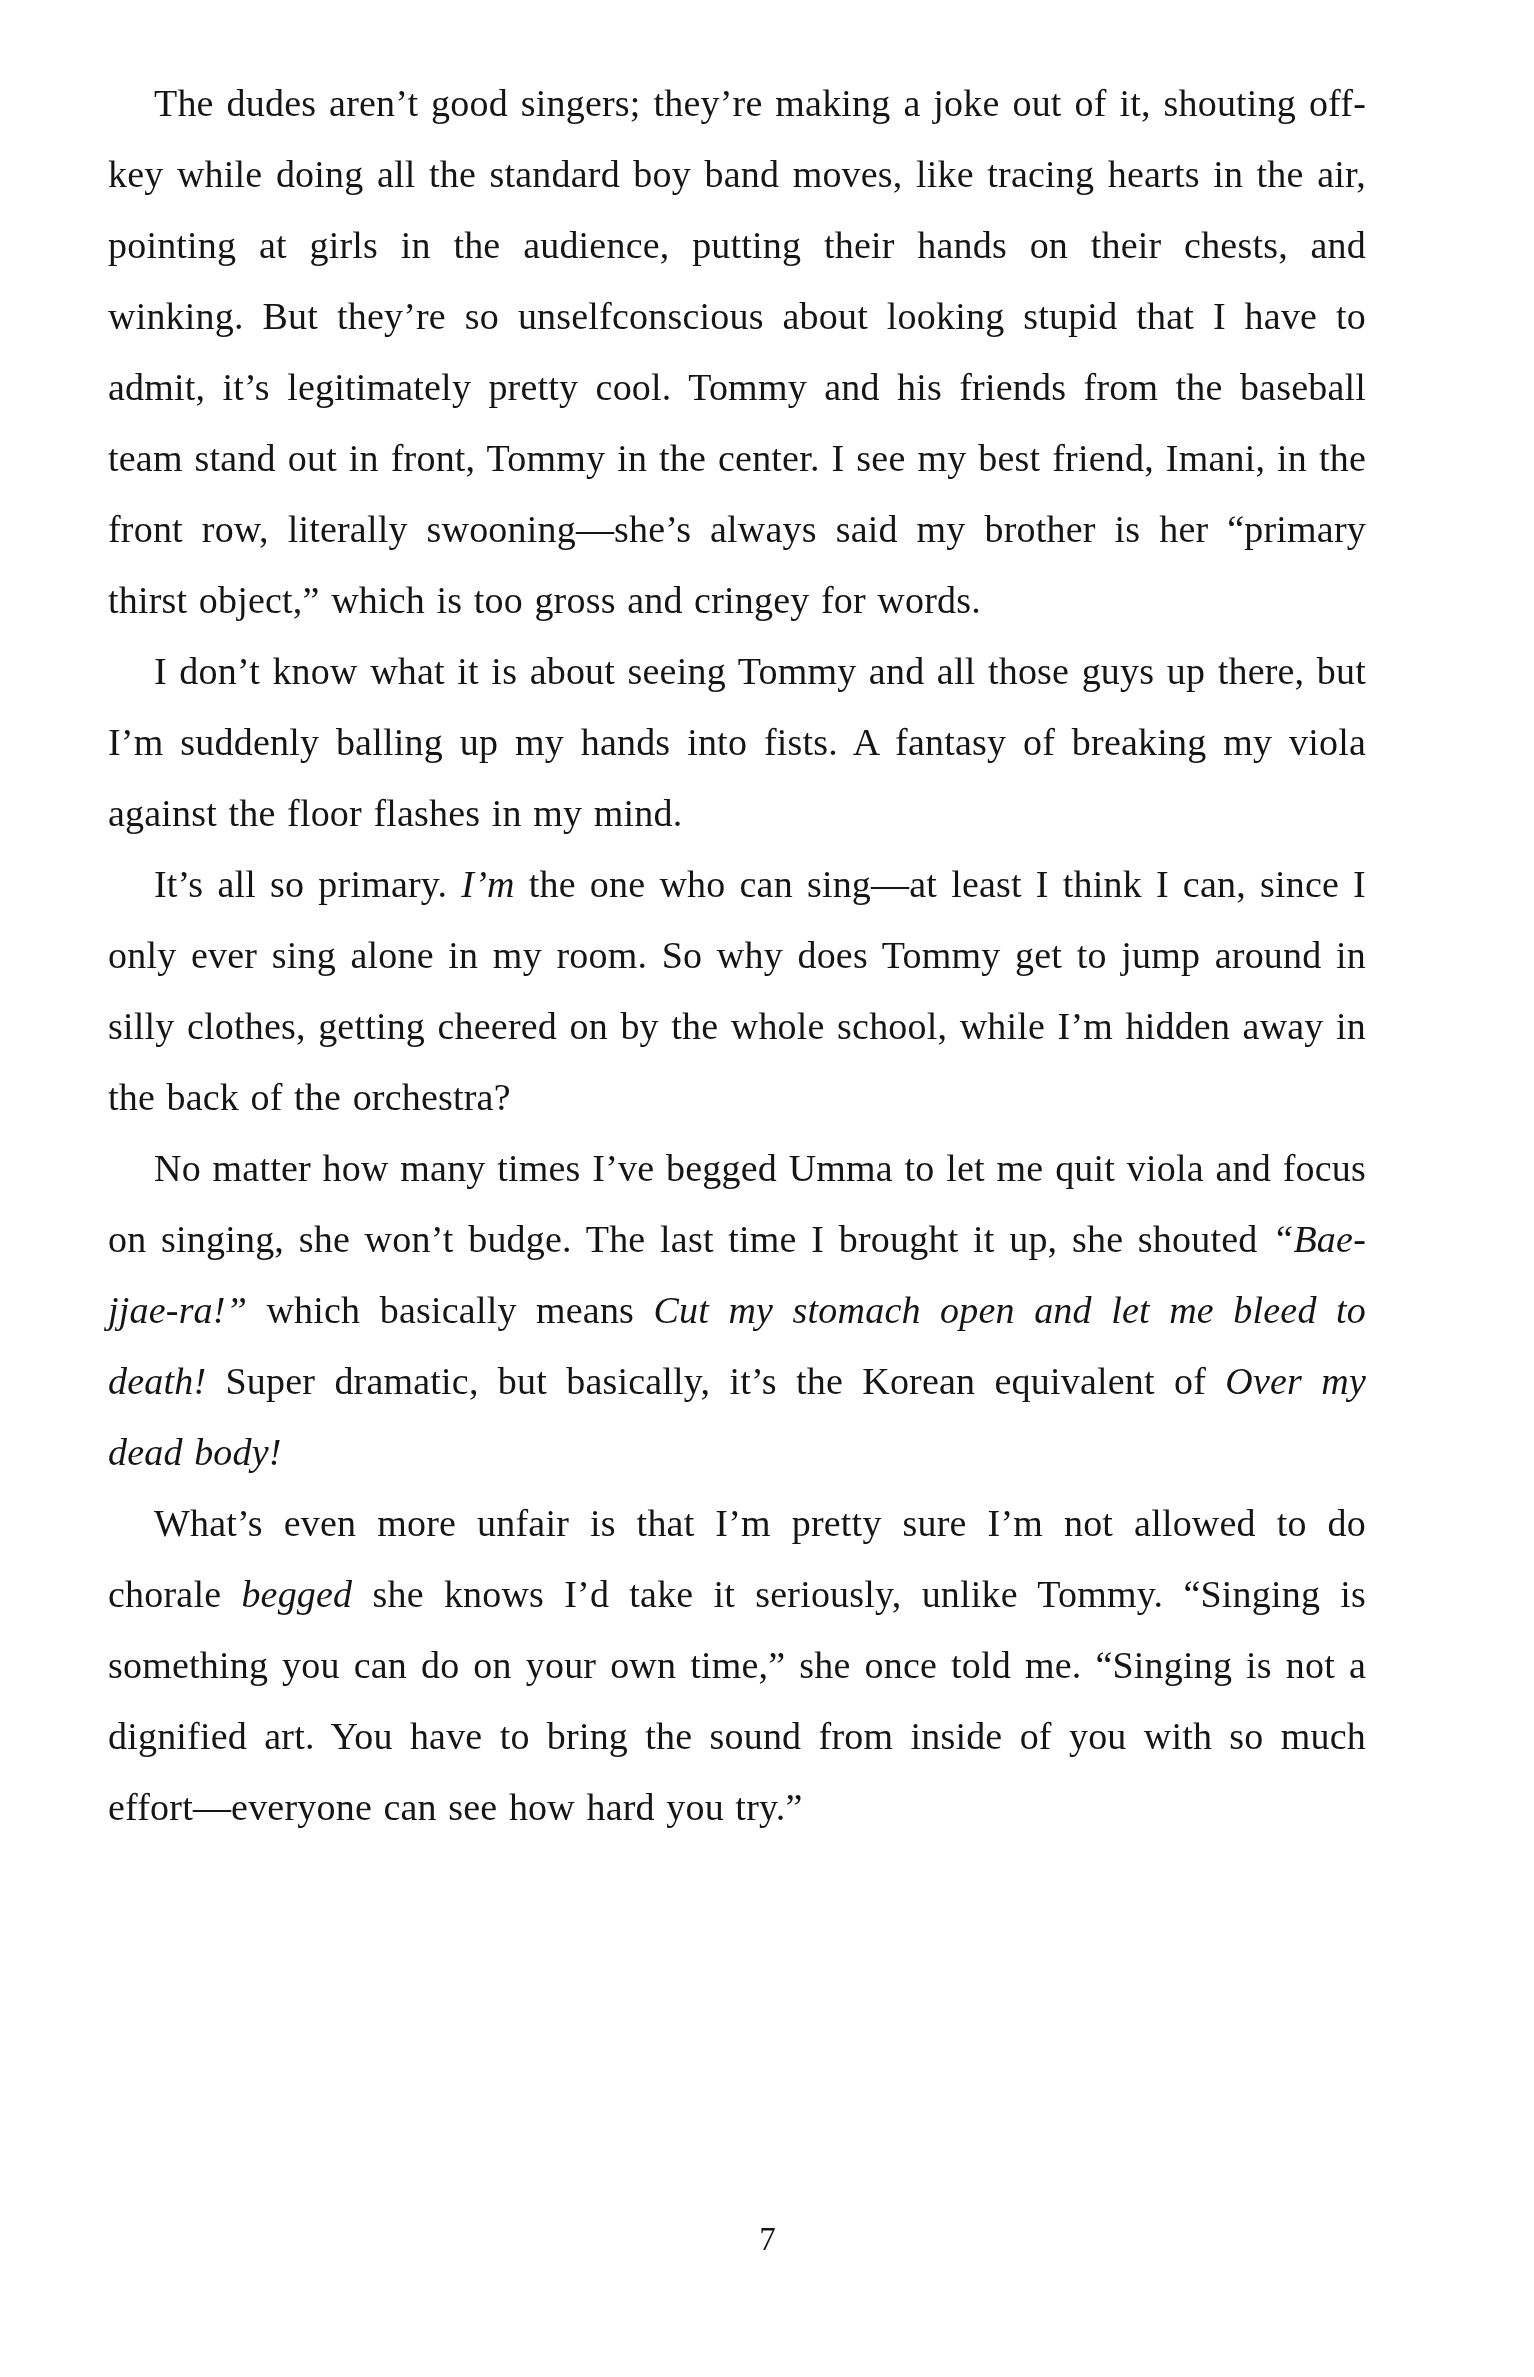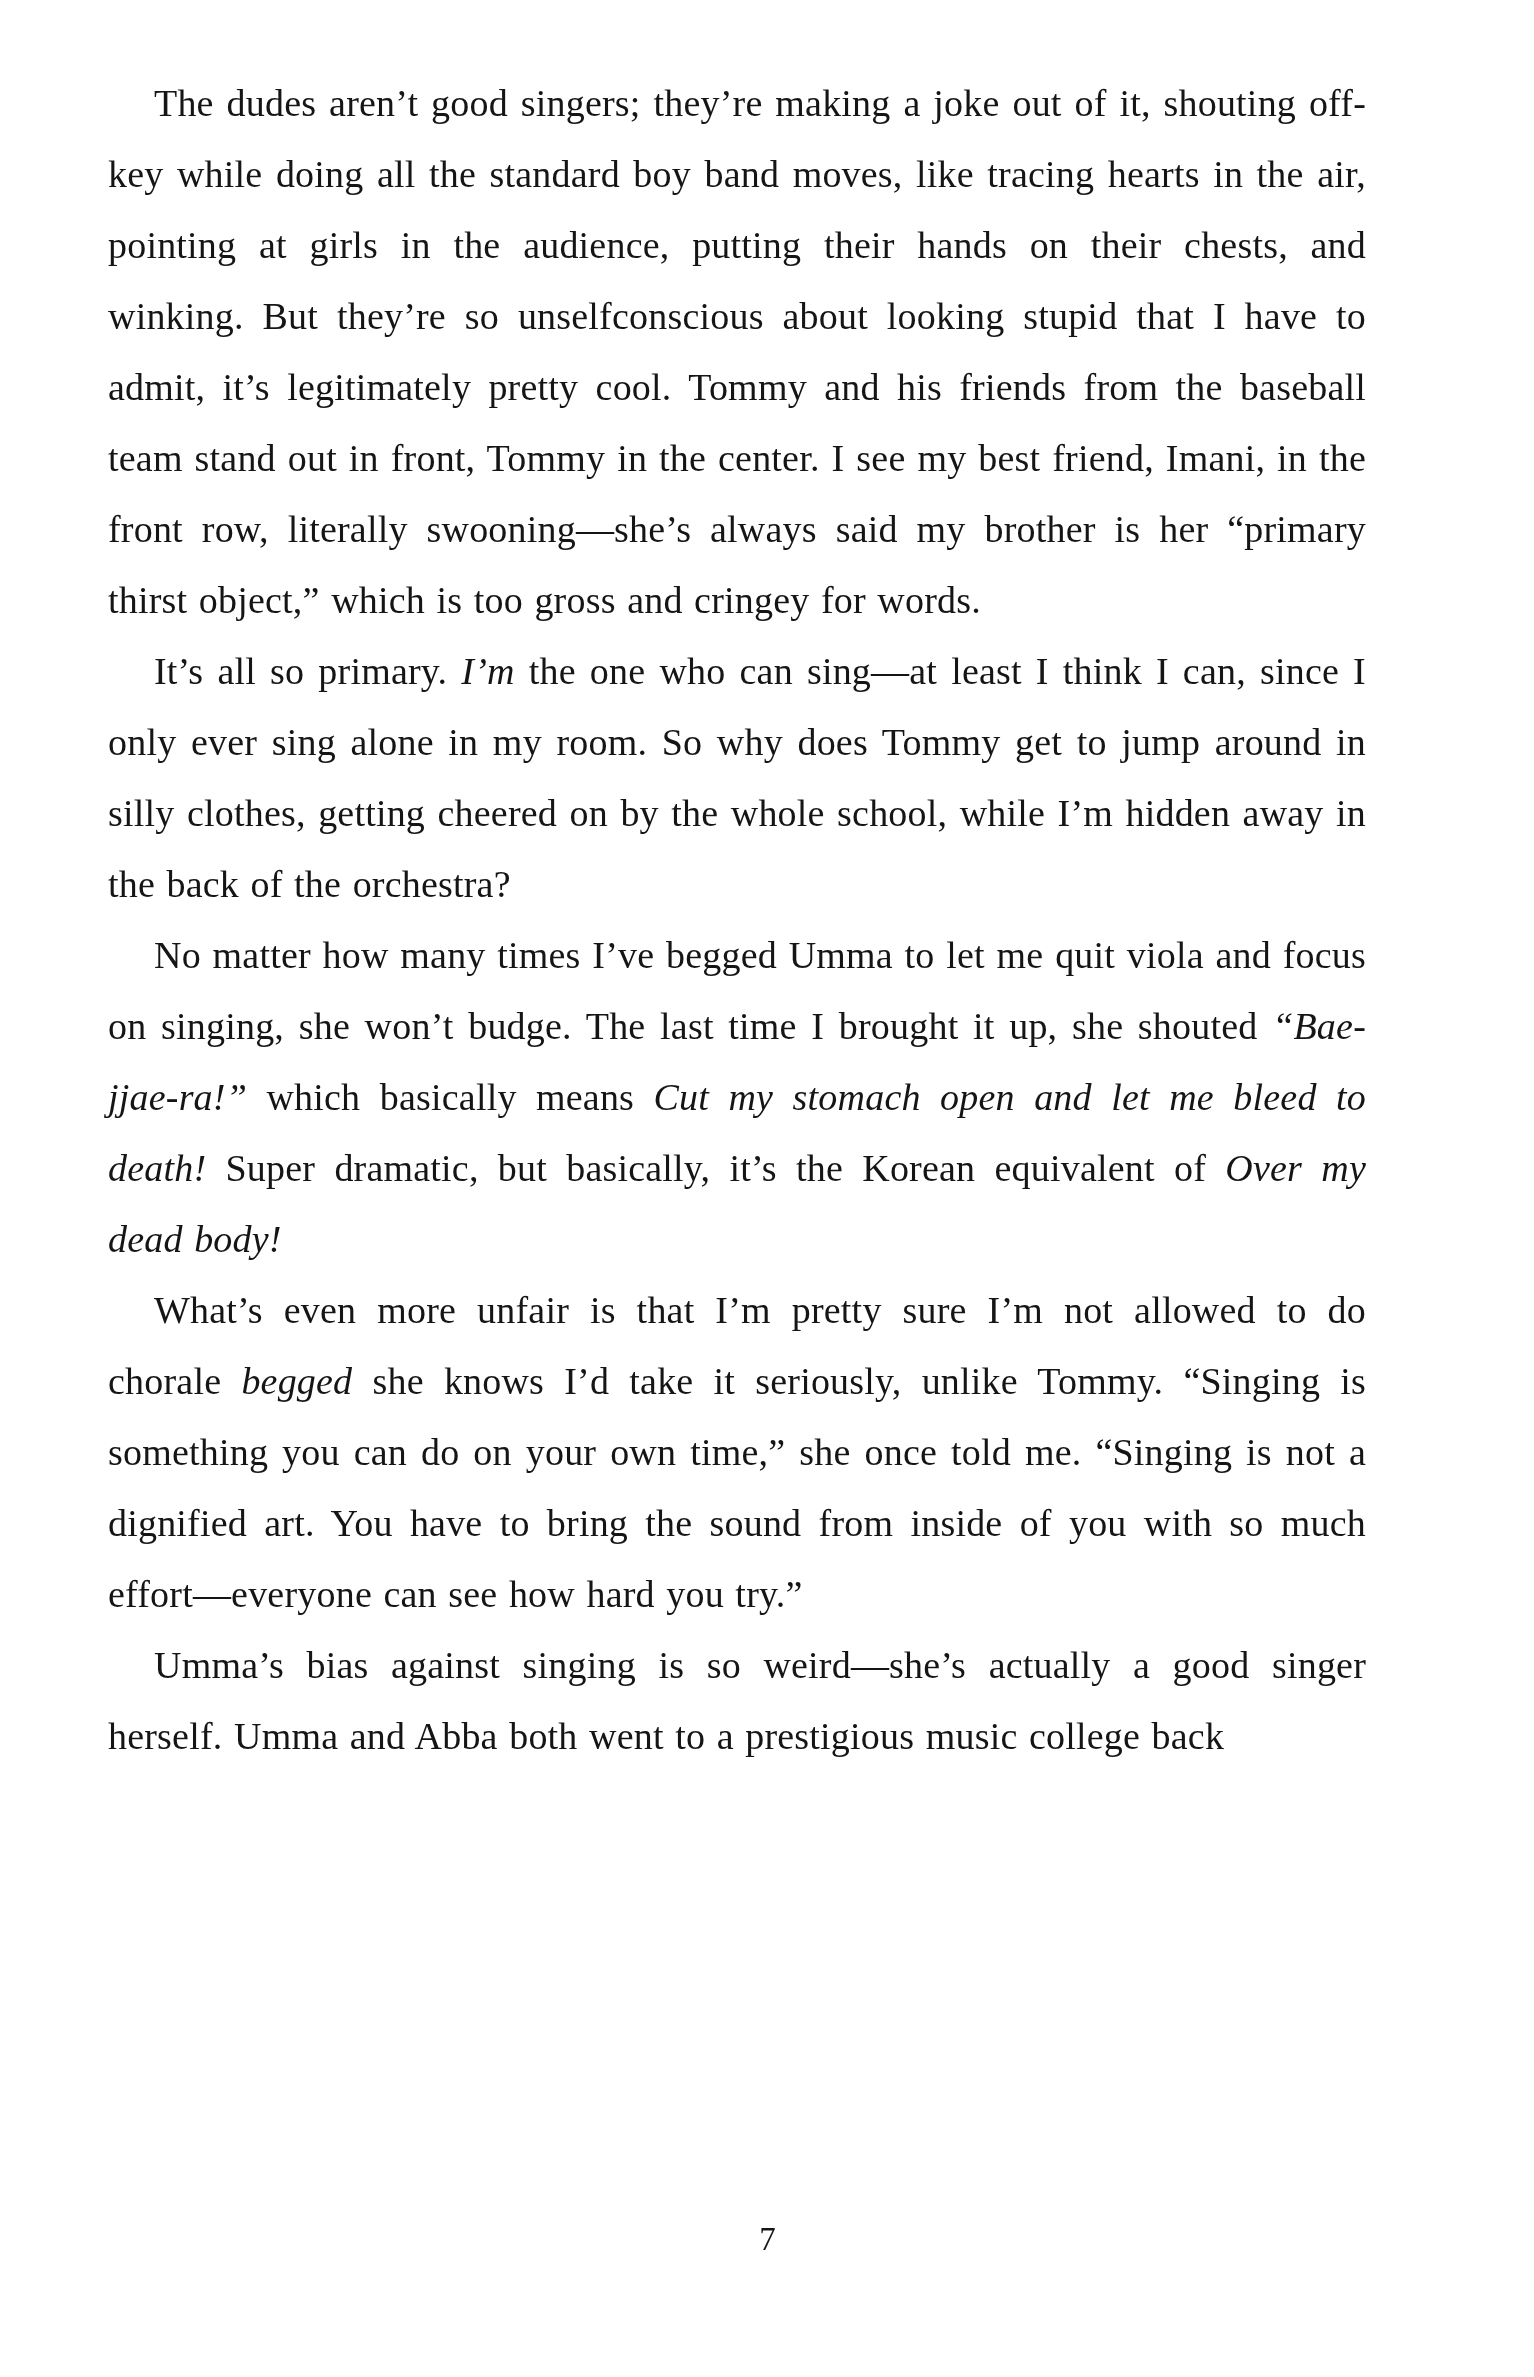--- a/index.html
+++ b/index.html
@@ -42,21 +42,21 @@
     font-size: 33px;
     color: #151515;
   }
 </style>
 </head>
 <body>
 
 <div class="book-page">
   <div class="text-block">
       <p><span>The dudes aren’t good singers; they’re making a joke out of it, shouting off-key while doing all the standard boy band moves, like tracing hearts in the air, pointing at girls in the audience, putting their hands on their chests, and winking. But they’re so unselfconscious about looking stupid that I have to admit, it’s legitimately pretty cool. Tommy and his friends from the baseball team stand out in front, Tommy in the center. I see my best friend, Imani, in the front row, literally swooning—she’s always said my brother is her “primary thirst object,” which is too gross and cringey for words.</span></p>
+      <p><span>I don’t know what it is about seeing Tommy and all those guys up there, but I’m suddenly balling up my hands into fists. A fantasy of breaking my viola against the floor flashes in my mind.</span></p>
       <p><span>It’s all so primary. </span><em>I’m</em><span> the one who can sing—at least I think I can, since I only ever sing alone in my room. So why does Tommy get to jump around in silly clothes, getting cheered on by the whole school, while I’m hidden away in the back of the orchestra?</span></p>
       <p><span>No matter how many times I’ve begged Umma to let me quit viola and focus on singing, she won’t budge. The last time I brought it up, she shouted </span><em>“Bae-jjae-ra!”</em><span> which basically means </span><em>Cut my stomach open and let me bleed to death!</em><span> Super dramatic, but basically, it’s the Korean equivalent of </span><em>Over my dead body!</em></p>
       <p><span>What’s even more unfair is that I’m pretty sure I’m not allowed to do chorale </span><em>begged</em><span> she knows I’d take it seriously, unlike Tommy. “Singing is something you can do on your own time,” she once told me. “Singing is not a dignified art. You have to bring the sound from inside of you with so much effort—everyone can see how hard you try.”</span></p>
-      <p><span>Umma’s bias against singing is so weird—she’s actually a good singer herself. Umma and Abba both went to a prestigious music college back</span></p>
     </div>
 </div>
 
 <div class="page-number">7</div>
 
 
 </body></html>

